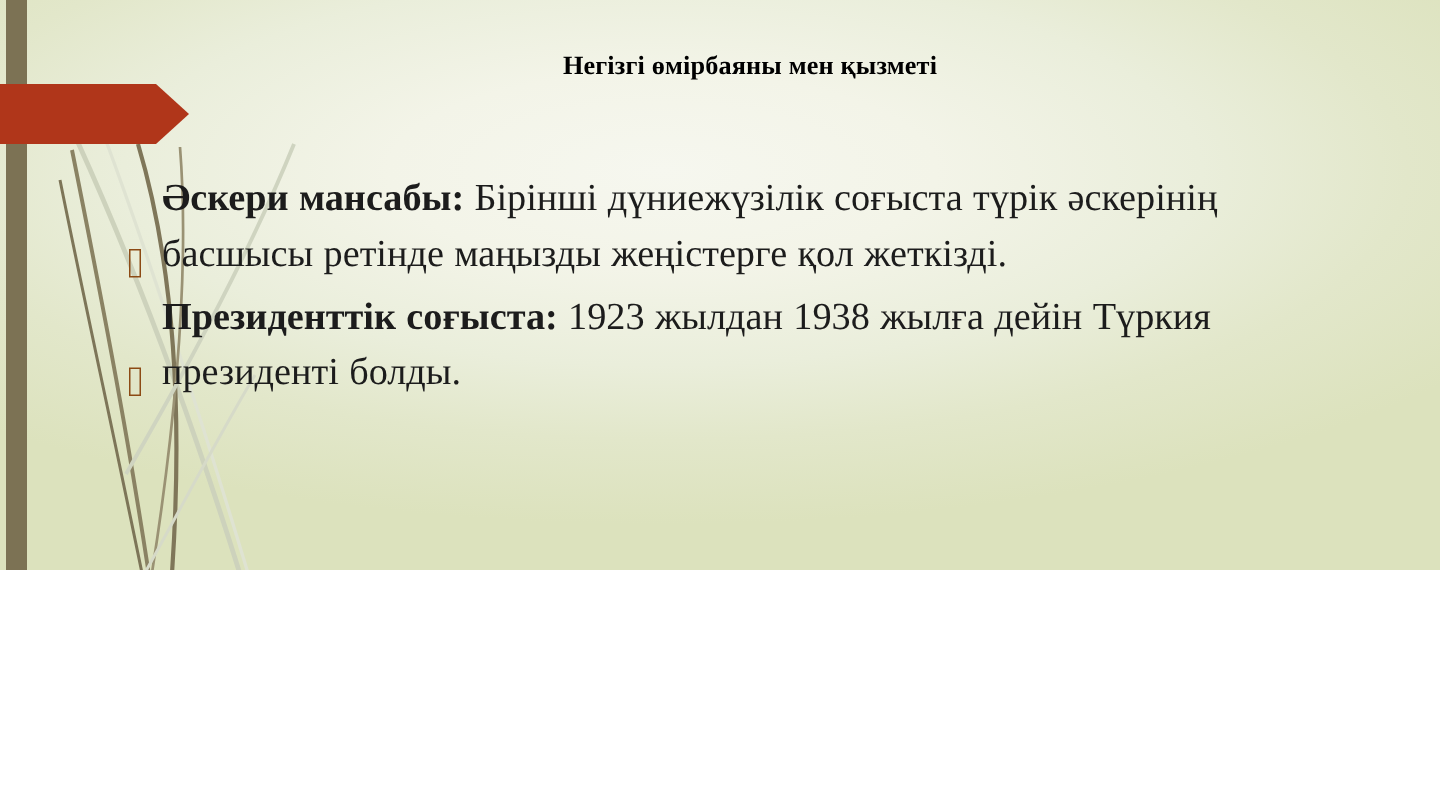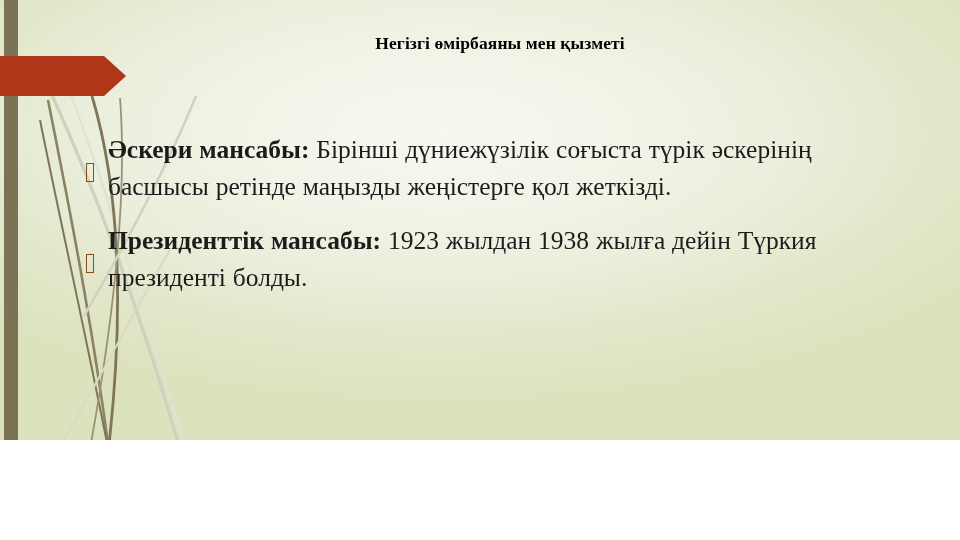--- a/index.html
+++ b/index.html
@@ -4,21 +4,21 @@
 <style>
   html, body {
     margin: 0;
     padding: 0;
     background: #ffffff;
   }
 
   #slide {
     position: relative;
     width: 960px;
-    height: 440px;
+    height: 380px;
     overflow: hidden;
     background-color: #dde3c0;
     background-image:
       radial-gradient(ellipse 68% 62% at 46% 30%,
         #f6f7ef 0%,
         #f3f4e8 28%,
         #eaeedb 55%,
         #e2e7ca 76%,
         #dce2bd 100%);
     font-family: "Liberation Serif", "DejaVu Serif", serif;
@@ -71,23 +71,22 @@
   
   .body-list {
     position: absolute;
     left: 86px;
     top: 114px;
     width: 830px;
   }
 
   .bullet-row {
     display: flex;
-    align-items: center;
+    align-items: flex-end;
     margin-bottom: 6px;
-    margin-top: 18px;
   }
 
   .bullet-marker {
     flex: 0 0 auto;
     width: 22px;
     margin-top: 9px;
     font-size: 13px;
     line-height: 1;
     color: #b5651d;
   }
@@ -148,19 +147,19 @@
         <span>Бірінші дүниежүзілік соғыста түрік әскерінің басшысы ретінде маңызды жеңістерге қол жеткізді.</span>
       </span>
     </div>
 
 
     <div class="bullet-row">
       <span class="bullet-marker">
         <span class="tofu"></span>
       </span>
       <span class="bullet-text">
-        <b>Президенттік мансабы:</b>
+        <b>Президенттік соғыста:</b>
         <span>1923 жылдан 1938 жылға дейін Түркия президенті болды.</span>
       </span>
     </div>
 
   </div>
 </div>
 
 </body></html>

